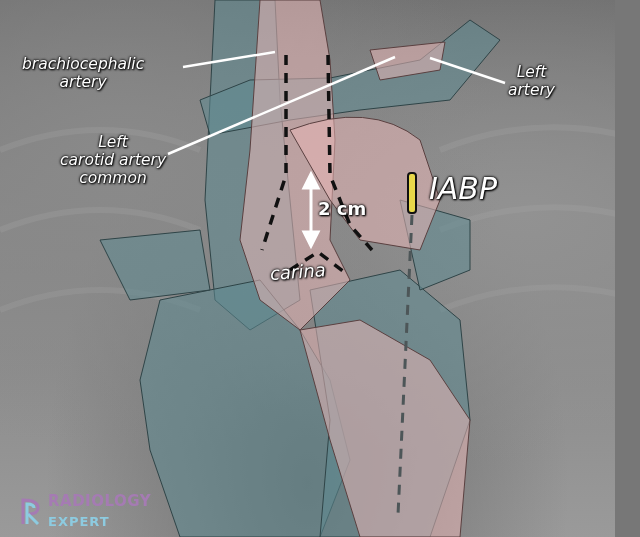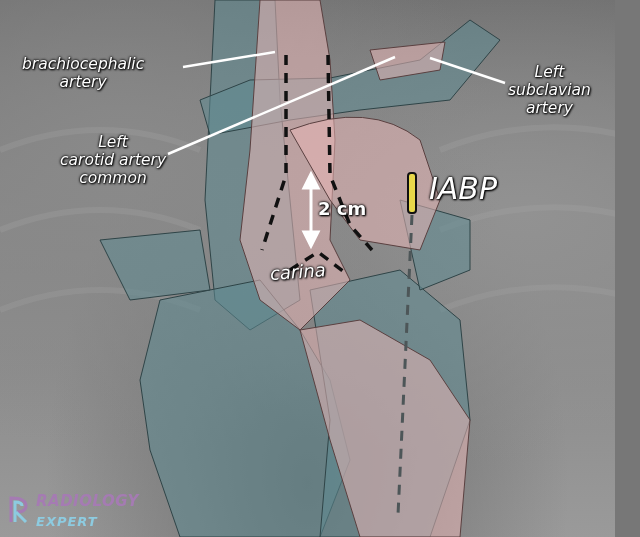--- a/index.html
+++ b/index.html
@@ -18,21 +18,21 @@
     font-style: italic; text-align: center; line-height: 1.15;
     text-shadow: 0 0 3px #000, 0 0 2px #000, 1px 1px 2px #000;
     font-size: 15.5px; white-space: nowrap;
   }
   .lbl-brachio { left: 22px; top: 56px; }
   .lbl-lcc { left: 60px; top: 134px; }
   .lbl-lsub { left: 508px; top: 64px; }
   .lbl-iabp { left: 429px; top: 172px; font-size: 30px; font-style: italic; }
   .lbl-dist { left: 318px; top: 199px; font-style: normal; font-weight: bold; font-size: 18px; }
   .lbl-carina { left: 270px; top: 262px; font-size: 18px; transform: rotate(-4deg); }
-  .logo { position: absolute; left: 8px; top: 494px; display: flex; gap: 6px; font-style: italic; }
+  .logo { position: absolute; left: 20px; top: 494px; display: flex; align-items: center; gap: 6px; }
   .logo-text { font-family: "DejaVu Sans", sans-serif; font-weight: bold; line-height: 1; }
   .logo-line1 { color: #a57bb3; font-size: 15px; letter-spacing: 0.5px; }
   .logo-line2 { color: #8dcbe0; font-size: 13px; letter-spacing: 1px; margin-top: 6px; }
 </style>
 </head>
 <body>
 
 <div class="stage">
   <svg class="art" width="640" height="537" viewBox="0 0 640 537">
 
@@ -88,21 +88,20 @@
     <div>brachiocephalic</div>
     <div>artery</div>
   </div>
   <div class="label lbl-lcc">
     <div>Left</div>
     <div>carotid artery</div>
     <div>common</div>
   </div>
   <div class="label lbl-lsub">
     <div>Left</div>
-    <div>subclavian</div>
     <div>artery</div>
   </div>
   <div class="label lbl-iabp">IABP</div>
   <div class="label lbl-dist">2 cm</div>
   <div class="label lbl-carina">carina</div>
 
   <div class="logo">
     <svg width="22" height="30" viewBox="0 0 22 30">
       <g fill="none" stroke-width="3">
         <path d="M3 28 L3 4 Q18 4 18 12 Q18 18 8 18" stroke="#a57bb3"></path>

